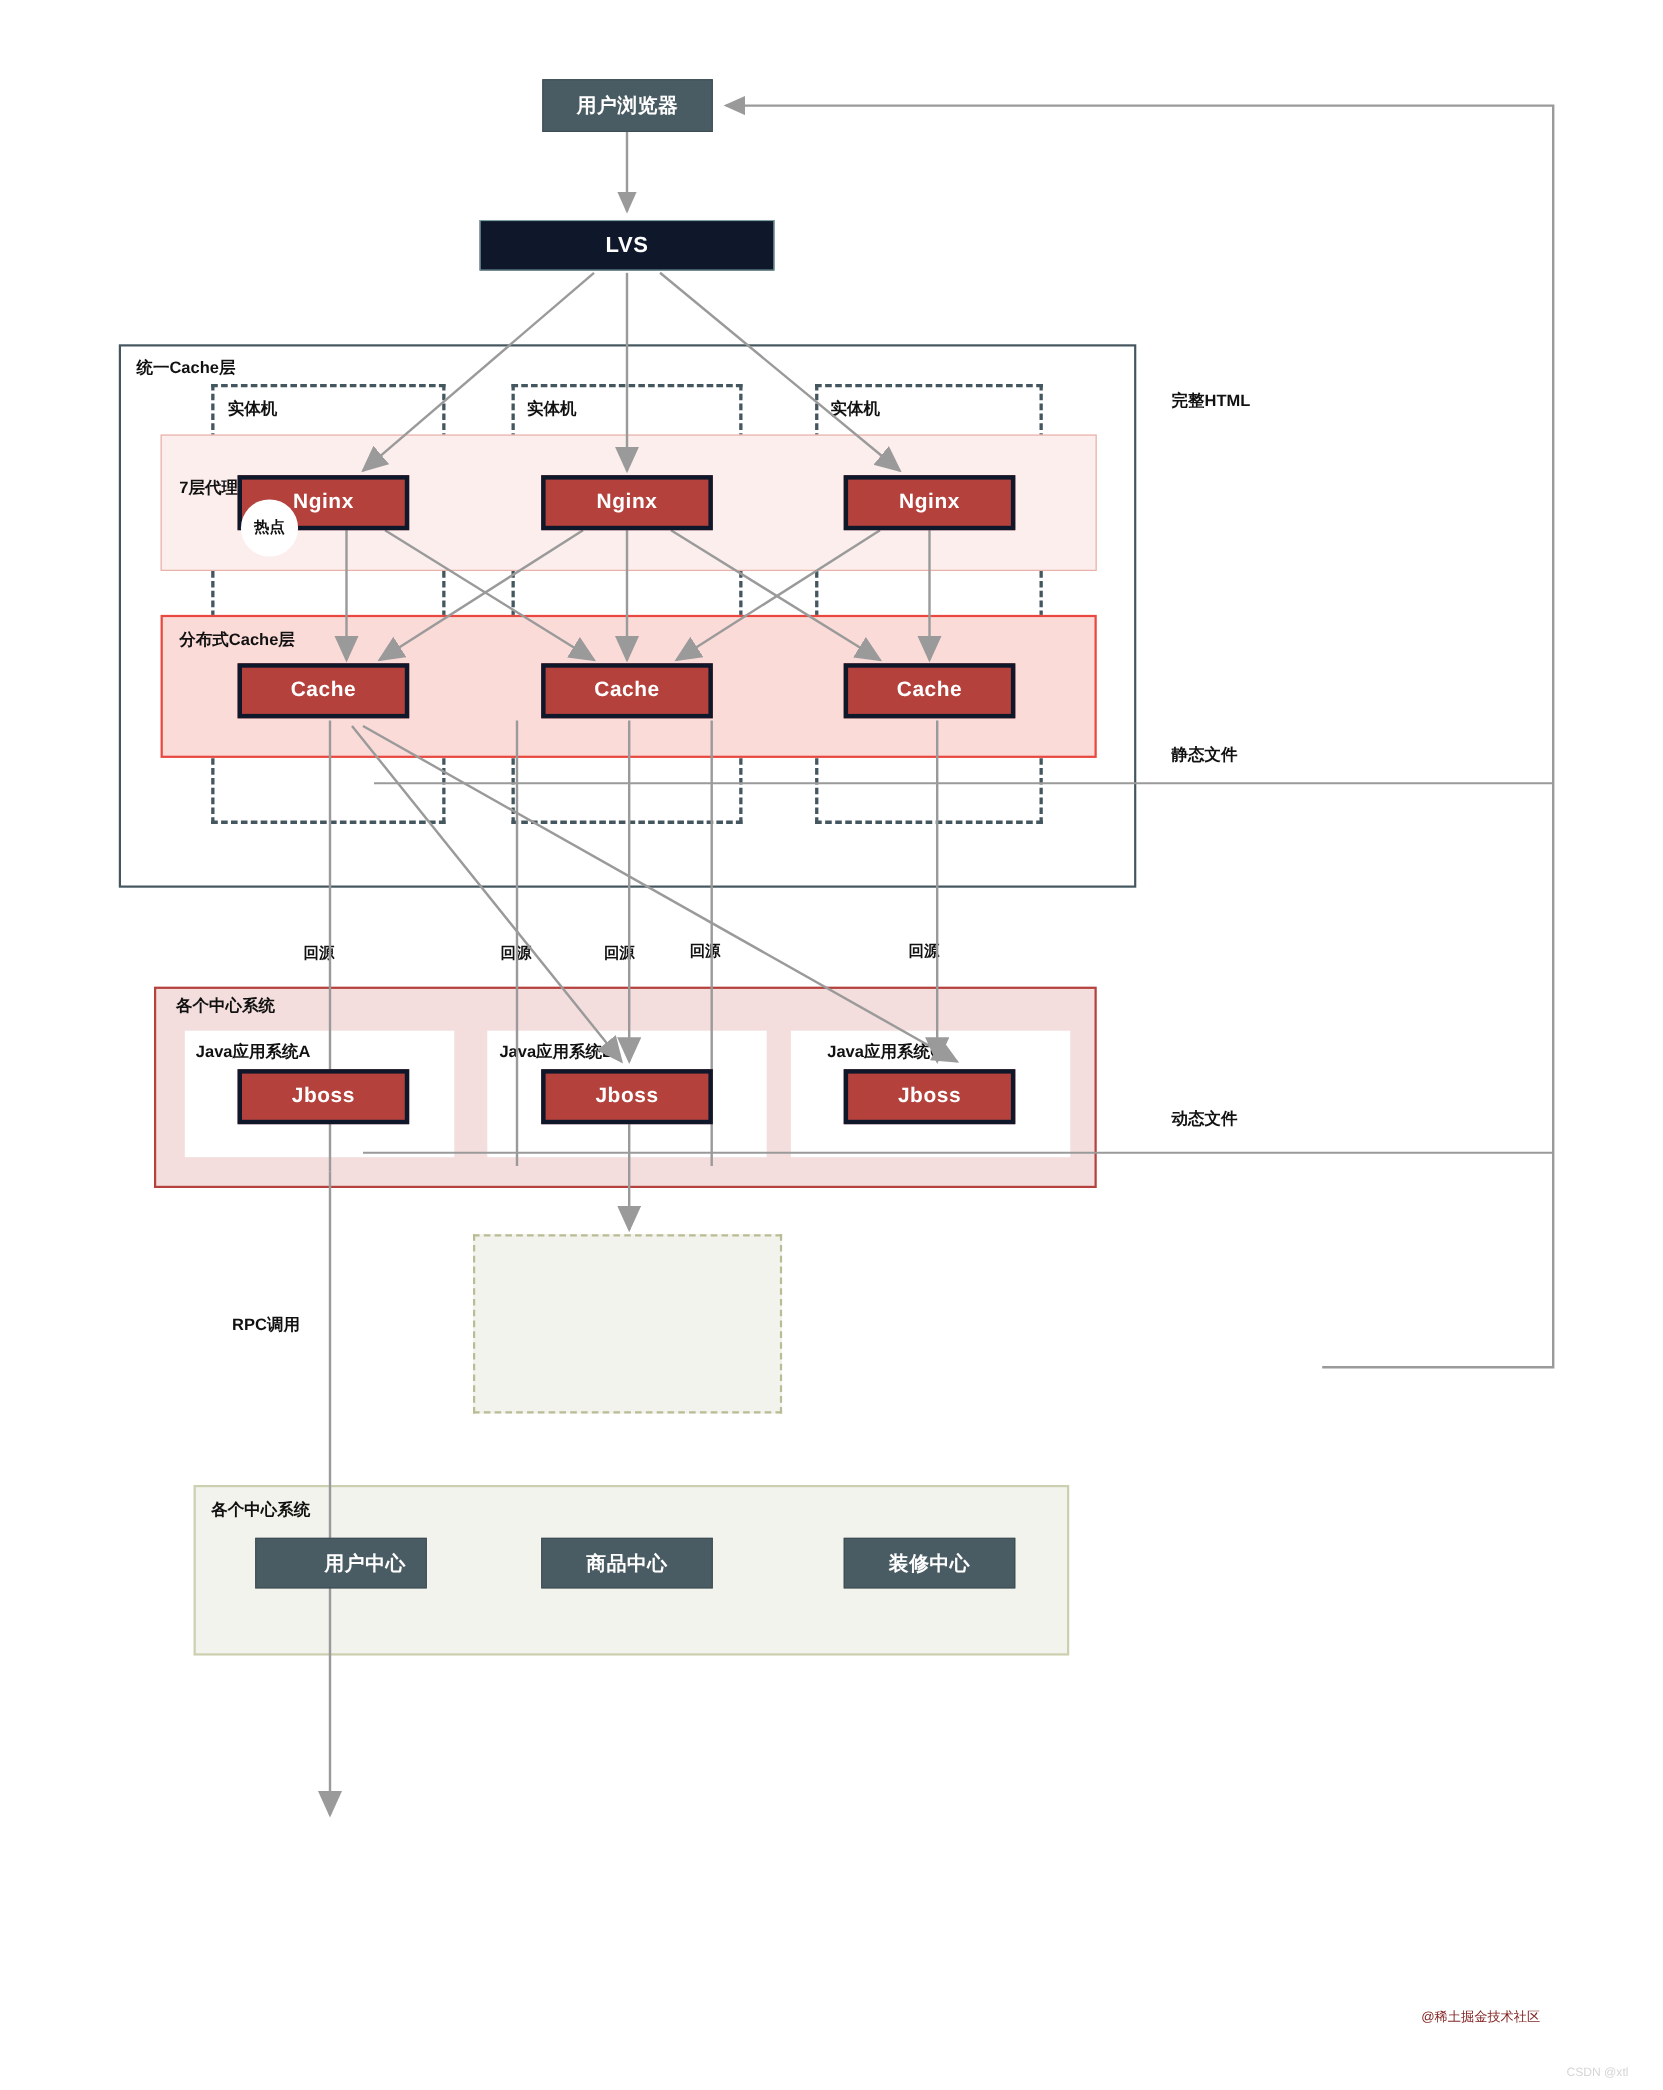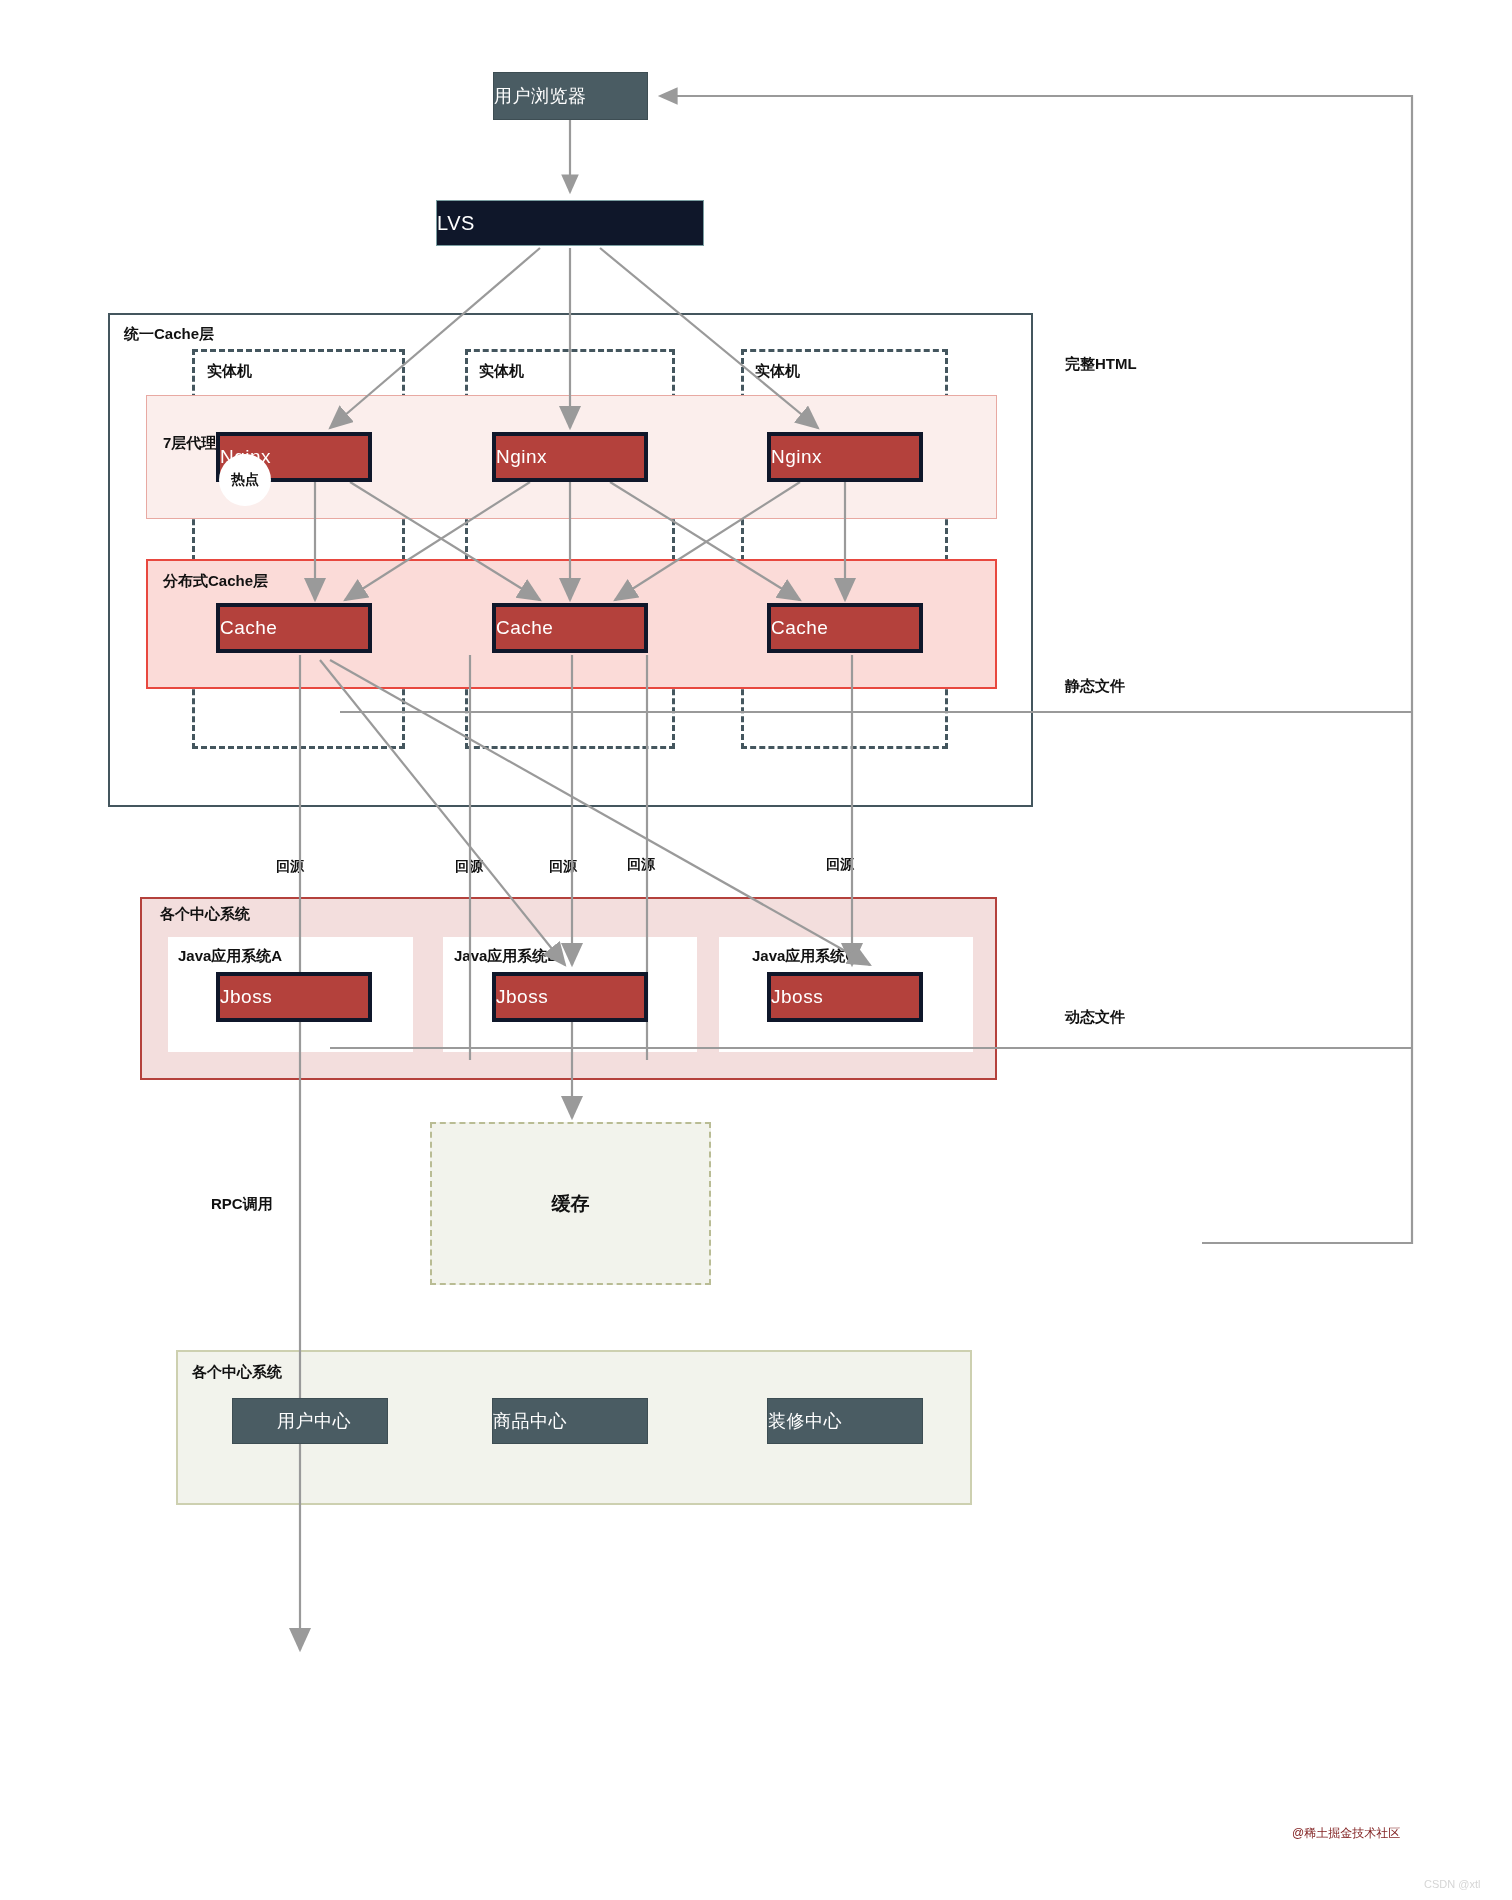--- a/index.html
+++ b/index.html
@@ -11,22 +11,22 @@
     position:relative;
     width:1512px;
     height:1900px;
     background:#ffffff;
     overflow:hidden;
   }
   .abs{position:absolute;box-sizing:border-box;}
 
   
   .node{
-    display:flex;align-items:center;justify-content:flex-start;
-    color:#ffffff;font-weight:400;text-align:center;
+    display:flex;align-items:center;justify-content:center;
+    color:#ffffff;font-weight:700;text-align:center;
     letter-spacing:.5px;
   }
   .node-slate{background:#4a5c63;border:1px solid #3d4d53;}
   .node-teal{background:#0f172a;border:1px solid #7a9ea1;}
   .node-red{background:#b4413c;border:4px solid #0f172a;}
 
   
   .frame{position:absolute;box-sizing:border-box;}
   .frame-outer{border:2px solid #44565e;background:transparent;}
   .frame-dash{border:3px dashed #44565e;background:transparent;}
@@ -203,23 +203,20 @@
 
   <div class="frame frame-java" style="left:719px;top:937px;width:254px;height:115px;"></div>
   <div class="frame-label" style="left:752px;top:947px;">Java应用系统C</div>
   <div class="abs node node-red boxlayer" style="left:767px;top:972px;width:156px;height:50px;font-size:19px;">
     <span>Jboss</span>
   </div>
 
   <div class="ftext" style="left:211px;top:1195px;">RPC调用</div>
 
   <div class="frame frame-olive-dash" style="left:430px;top:1122px;width:281px;height:163px;"></div>
-  <div class="abs boxlayer" style="left:430px;top:1122px;width:281px;height:163px;display:flex;align-items:center;justify-content:center;">
-    <span style="font-size:19px;font-weight:700;color:#111;">缓存</span>
-  </div>
 
   <div class="frame frame-olive" style="left:176px;top:1350px;width:796px;height:155px;"></div>
   <div class="frame-label" style="left:192px;top:1363px;">各个中心系统</div>
 
   <div class="abs node node-slate boxlayer" style="left:232px;top:1398px;width:156px;height:46px;font-size:18px;padding-left:44px;">
     <span>用户中心</span>
   </div>
   <div class="abs node node-slate boxlayer" style="left:492px;top:1398px;width:156px;height:46px;font-size:18px;">
     <span>商品中心</span>
   </div>

